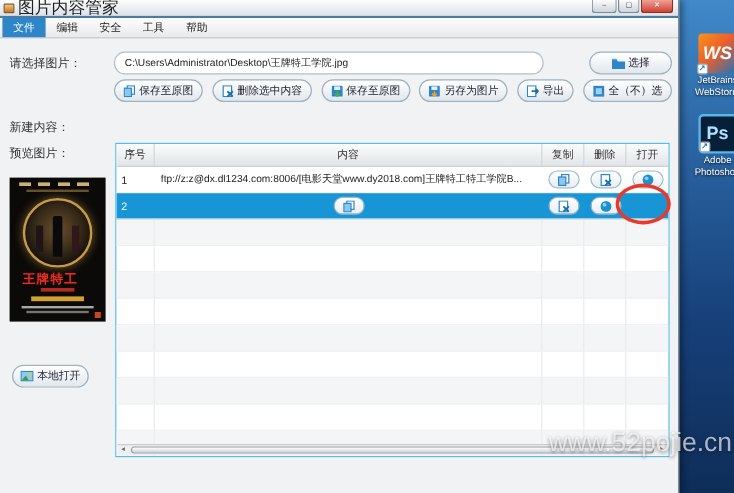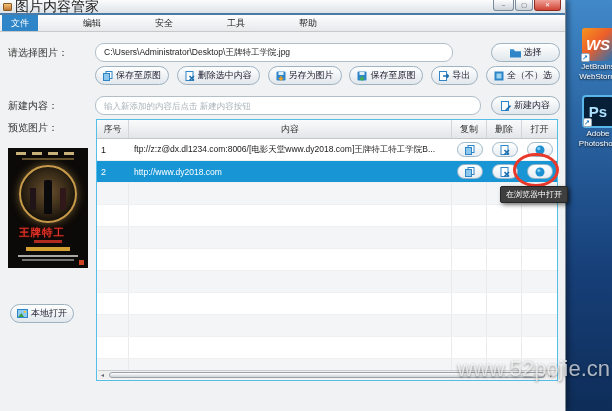--- a/index.html
+++ b/index.html
@@ -33,21 +33,21 @@
   .win-title { font-size:14px; color:#222; }
   .win-controls { position:absolute; right:4px; top:0; display:flex; }
   .wc-btn { height:11px; border:1px solid #7c8b99; border-top:none;
     border-radius:0 0 3px 3px; font-size:6px; line-height:10px; text-align:center;
     color:#445; background:linear-gradient(#fdfdfd,#ccd3da); margin-left:1px; }
   .wc-min { width:21px; } .wc-max { width:18px; }
   .wc-close { width:27px; background:linear-gradient(#f0a198,#cf4334); color:#fff; border-color:#8c2d22; }
   .title-accent { height:2px; background:#4a7aa6; }
 
   .menubar { height:17px; background:linear-gradient(#fdfdfe,#e7e9eb);
-    border-bottom:1px solid #c6c9cc; display:flex; align-items:stretch; padding-left:2px;gap:36px; }
+    border-bottom:1px solid #c6c9cc; display:flex; align-items:stretch; padding-left:2px; }
   .menu-item { font-size:9px; line-height:17px; padding:0 9px; color:#222; cursor:default; }
   .menu-item.active { background:#2e86c8; color:#fff; }
 
   .field-label { position:absolute; font-size:10px; color:#333; }
   .pill-input { position:absolute; height:19px; border:1px solid #b2bfc9; border-radius:9px;
     background:#fff; font-size:8.5px; color:#222; padding:0 8px;
     font-family:"Liberation Sans","DejaVu Sans",sans-serif; }
   .pill-input::placeholder { color:#aab2b8; }
   .pill-btn { display:inline-flex; align-items:center; justify-content:center; gap:3px;
     height:19px; border:1px solid #9fb2c0; border-radius:10px;
@@ -188,57 +188,49 @@
         <svg width="10" height="10" viewBox="0 0 10 10">
             <rect x="1" y="0.5" width="7" height="9" fill="#fff" stroke="#2e86c8"></rect>
             <path d="M4.5 5 L9 9.5 M9 5 L4.5 9.5" stroke="#1d6fae" stroke-width="1.6"></path>
           </svg>
         <span>删除选中内容</span>
       </button>
       <button class="pill-btn">
         <svg width="10" height="10" viewBox="0 0 10 10">
             <rect x="0.5" y="0.5" width="9" height="9" rx="1" fill="#2e86c8"></rect>
             <rect x="2.5" y="1" width="5" height="3" fill="#dff0fa"></rect>
-            <path d="M5 5 L5 9 M3 7 L5 9 L7 7" stroke="#f2a024" stroke-width="1.4" fill="none"></path>
-          </svg>
-        <span>另存为图片</span>
+            <path d="M5 5 L5 9 M3 7 L5 9 L7 7" stroke="#45b045" stroke-width="1.4" fill="none"></path>
+          </svg>
+        <span>保存至原图</span>
       </button>
       <button class="pill-btn">
         <svg width="10" height="10" viewBox="0 0 10 10">
             <rect x="0.5" y="0.5" width="9" height="9" rx="1" fill="#2e86c8"></rect>
             <rect x="2.5" y="1" width="5" height="3" fill="#dff0fa"></rect>
-            <path d="M5 5 L5 9 M3 7 L5 9 L7 7" stroke="#45b045" stroke-width="1.4" fill="none"></path>
-          </svg>
-        <span>保存至原图</span>
+            <path d="M5 5 L5 9 M3 7 L5 9 L7 7" stroke="#f2a024" stroke-width="1.4" fill="none"></path>
+          </svg>
+        <span>另存为图片</span>
       </button>
       <button class="pill-btn">
         <svg width="10" height="10" viewBox="0 0 10 10">
             <rect x="0.5" y="0.5" width="7" height="9" fill="#fff" stroke="#2e86c8"></rect>
             <path d="M4 5 L9.5 5 M7.5 3 L9.5 5 L7.5 7" stroke="#1d6fae" stroke-width="1.4" fill="none"></path>
           </svg>
         <span>导出</span>
       </button>
       <button class="pill-btn">
         <svg width="10" height="10" viewBox="0 0 10 10">
             <rect x="0.5" y="0.5" width="9" height="9" fill="#2e86c8"></rect>
             <rect x="2.5" y="2.5" width="5" height="5" fill="#9fd4f0"></rect>
           </svg>
         <span>全（不）选</span>
       </button>
     </div>
 
     <span class="field-label" style="left:8px; top:99px;">新建内容：</span>
-    <input class="pill-input" style="left: 95px; top: 96px; width: 386px;" placeholder="输入新添加的内容后点击 新建内容按钮">
-    <button class="pill-btn abs" style="left:491px; top:96px; width:69px;">
-      <svg width="10" height="10" viewBox="0 0 10 10">
-          <rect x="0.5" y="0.5" width="7" height="9" fill="#fff" stroke="#2e86c8"></rect>
-          <path d="M4 9 L9 4 L10 5.5 L5.2 10 Z" fill="#1d6fae"></path>
-        </svg>
-      <span>新建内容</span>
-    </button>
 
     <span class="field-label" style="left:8px; top:121px;">预览图片：</span>
     <div class="poster">
       <div class="tbar"></div>
       <div class="tbar2"></div>
       <div class="scope"></div>
       <div class="fig"></div>
       <div class="fig2"></div>
       <div class="fig3"></div>
       <div class="ptitle">王牌特工</div>
@@ -282,21 +274,20 @@
               <svg width="10" height="10" viewBox="0 0 10 10">
                 <circle cx="5" cy="5" r="4.5" fill="#1e8fd0"></circle>
                 <circle cx="3.8" cy="3.6" r="1.6" fill="#7fd0f2"></circle>
               </svg>
             </span>
           </div>
       </div>
 
       <div class="t-grid t-row selected">
         <div class="t-cell-no">2</div>
-        <div class="t-cell-content">http://www.dy2018.com</div>
         <div class="t-cell-btn">
             <span class="mini-btn">
               <svg width="10" height="10" viewBox="0 0 10 10">
                 <rect x="3" y="0.5" width="6" height="7" fill="#fff" stroke="#2e86c8"></rect>
                 <rect x="0.5" y="2.5" width="6" height="7" fill="#8cc8ec" stroke="#2e86c8"></rect>
               </svg>
             </span>
           </div>
         <div class="t-cell-btn">
             <span class="mini-btn">
@@ -393,18 +384,17 @@
       <svg width="11" height="9" viewBox="0 0 11 9">
           <rect x="0.5" y="0.5" width="10" height="8" fill="#8ecbee" stroke="#2e86c8"></rect>
           <path d="M1 8 L4.5 4 L7 8 Z" fill="#3f9c46"></path>
           <circle cx="8" cy="2.8" r="1.1" fill="#f4c430"></circle>
         </svg>
       <span>本地打开</span>
     </button>
   </div>
 
   <div class="red-circle"></div>
-  <div class="tooltip">在浏览器中打开</div>
 
   <div class="watermark">
     <div class="wm2">www.52pojie.cn</div>
   </div>
 </div>
 
 </body></html>

